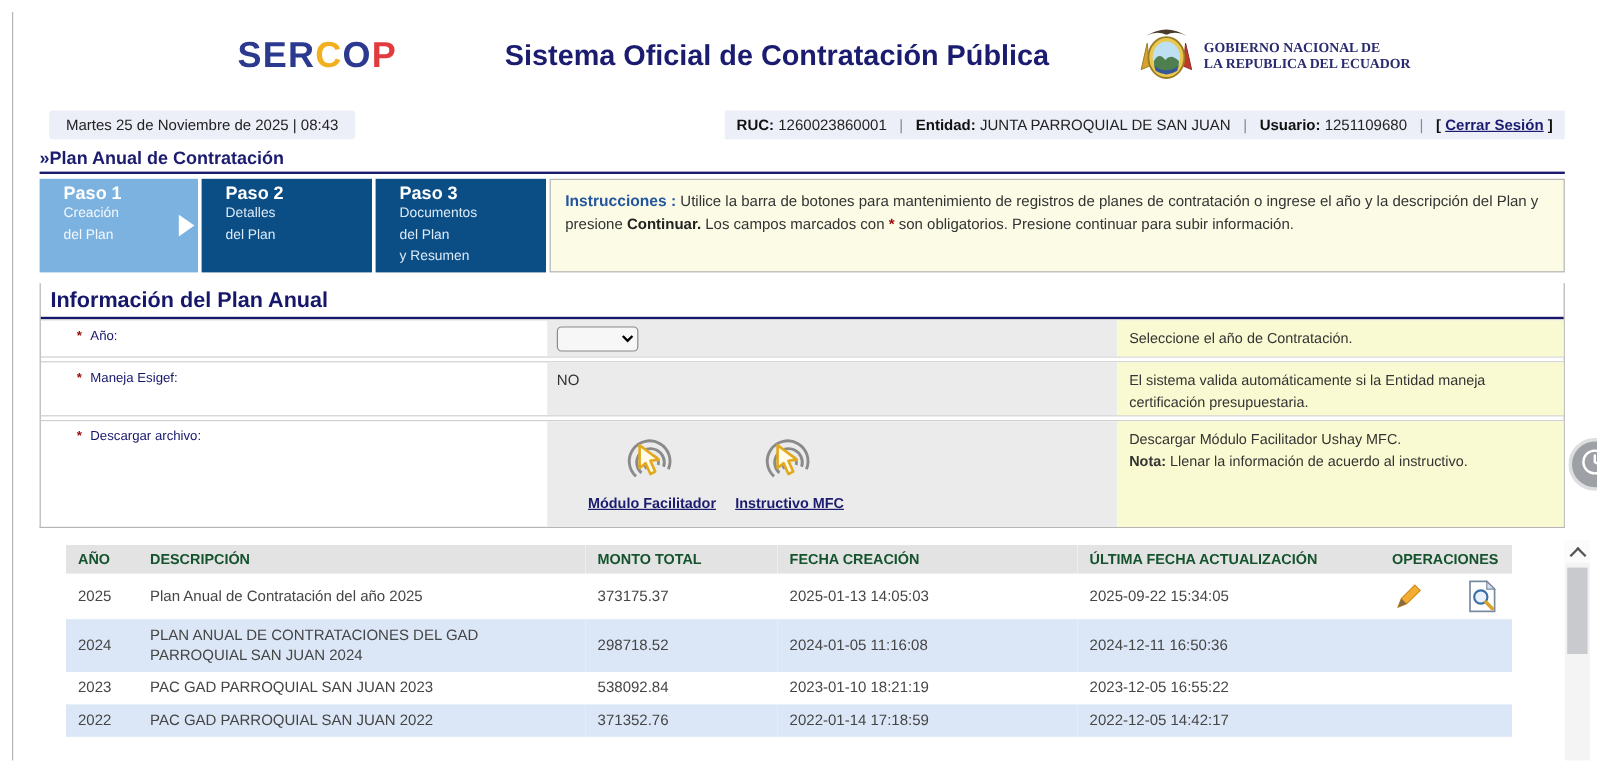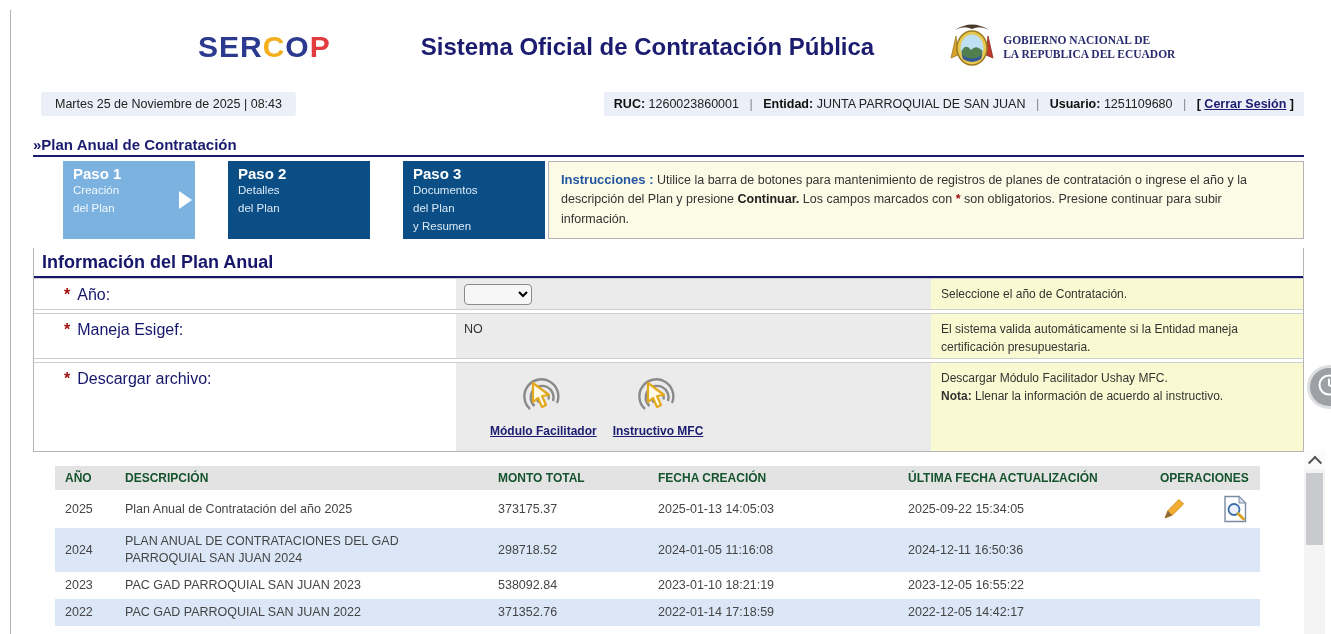--- a/index.html
+++ b/index.html
@@ -26,47 +26,47 @@
   .logout{color:#1b1b70;font-weight:bold;text-decoration:underline;cursor:pointer;}
 
   
   .nav{display:flex;background:#20207b;height:25px;line-height:25px;border-bottom:3px solid #e9c23d;
        padding-left:192px;}
   .nav-item{color:#fff;font-size:12.5px;font-weight:bold;padding:0 28px;border-right:1px solid #5d5da8;
             cursor:pointer;white-space:nowrap;}
   .nav-item:first-child{border-left:1px solid #5d5da8;}
 
   
-  .page-title{margin:20px 0 4px;font-size:15px;font-weight:bold;color:#1b1b70;
+  .page-title{margin:8px 0 4px;font-size:15px;font-weight:bold;color:#1b1b70;
               border-bottom:2px solid #1b1b70;padding-bottom:2px;}
 
   
   .steps-row{display:flex;align-items:stretch;margin-top:2px;}
   .steps-list{display:flex;}
-  .step{width:142px;min-height:62px;background:#0b4d85;color:#fff;padding:4px 8px 4px 10px;
-        margin-right:3px;box-sizing:border-box;position:relative;cursor:pointer;margin-left:30px;}
+  .step{width:142px;min-height:62px;background:#0b4d85;color:#fff;padding:4px 8px 4px 20px;
+        margin-right:3px;box-sizing:border-box;position:relative;cursor:pointer;}
   .step.active{width:132px;background:#7cb2e0;}
   .step-title{font-size:15px;font-weight:bold;}
   .step-line{font-size:11.5px;line-height:1.55;color:#dcebf8;}
   .step.active .step-line{color:#f2f8fd;}
   .step.active::after{content:"";position:absolute;right:3px;top:50%;margin-top:-9px;
         border-left:13px solid #fff;border-top:9px solid transparent;border-bottom:9px solid transparent;}
   .instructions{flex:1;background:#fbfbe6;border:1px solid #b5b5b5;padding:8px 12px;
         font-size:12.5px;color:#333;line-height:1.55;box-sizing:border-box;}
   .instr-label{color:#2456a0;font-weight:bold;font-size:13px;}
   .instr-star{color:#a01010;font-weight:bold;}
   .instructions b{color:#222;}
 
   
   .form-box{border:1px solid #b5b5b5;border-top:none;margin-top:9px;}
   .form-head{font-size:18px;font-weight:bold;color:#16166b;padding:4px 8px 3px;
              border-bottom:2px solid #16166b;}
   .form-row{display:flex;border-top:1px solid #cfcfcf;border-bottom:1px solid #cfcfcf;margin-bottom:3px;}
   .form-row:last-child{margin-bottom:0;border-bottom:none;}
-  .fcell-label{width:422px;box-sizing:border-box;padding:7px 0 0 30px;font-size:16px;color:#16166b;}
+  .fcell-label{width:422px;box-sizing:border-box;padding:7px 0 0 30px;font-size:11px;color:#16166b;}
   .req{color:#a01010;font-weight:bold;margin-right:7px;}
   .fcell-mid{width:475px;box-sizing:border-box;background:#ebebeb;padding:4px 0 4px 8px;font-size:12.5px;color:#333;}
   .fcell-hint{flex:1;box-sizing:border-box;background:#fafad2;padding:6px 10px;font-size:12px;color:#333;line-height:1.5;}
   .row-ano{height:30px;} .row-esigef{height:44px;} .row-descarga{height:88px;}
   .row-ano .fcell-mid{display:flex;align-items:center;}
   .ano-select{width:68px;height:21px;border:1px solid #8a8a8a;border-radius:4px;background:#f7f7f7;font-size:12px;}
   .row-esigef .fcell-mid{padding-top:8px;}
   .dl-wrap{display:flex;gap:16px;padding:6px 0 0 26px;}
   .dl-item{display:flex;flex-direction:column;align-items:center;text-decoration:none;cursor:pointer;}
   .dl-link{font-size:12px;font-weight:bold;color:#1b1b70;text-decoration:underline;margin-top:2px;white-space:nowrap;}

